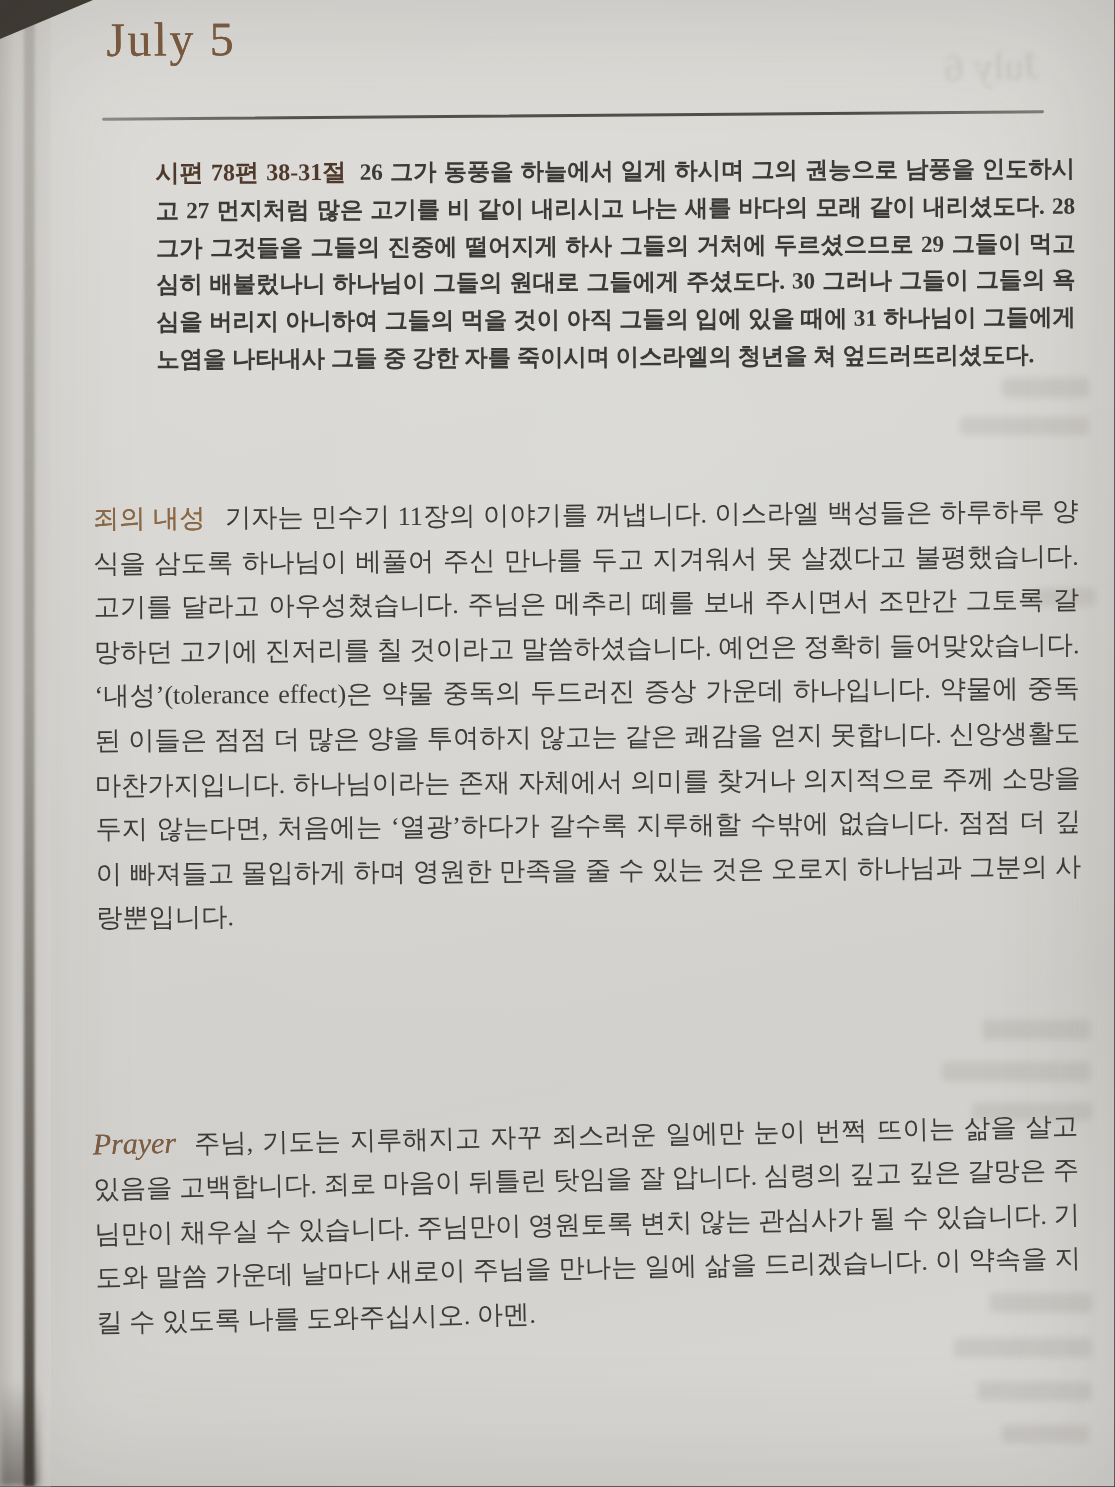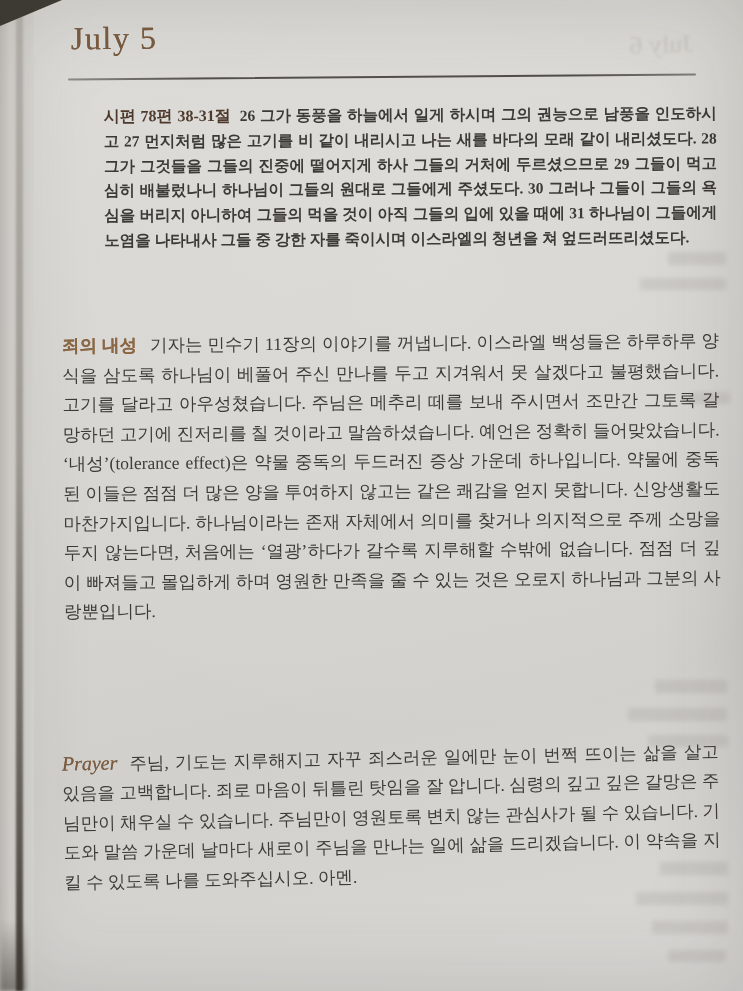--- a/index.html
+++ b/index.html
@@ -35,21 +35,21 @@
     background:#3e3a34;
     clip-path:polygon(0 0,100% 0,0 100%);
   }
   .corner-bl{
     position:absolute;left:0;bottom:0;width:26px;height:70px;
     background:linear-gradient(180deg,rgba(62,58,52,0) 0%,rgba(62,58,52,0.55) 100%);
     filter:blur(2px);
   }
   
   .header-title{
-    position:absolute;left:71px;top:20px;
+    position:absolute;left:71px;top:8px;
     font-size:32px;color:#7a5b40;letter-spacing:1.5px;
     text-shadow:0 0 0.4px #7a5b40;
     transform:rotate(-0.4deg);
   }
   .header-rule{
     position:absolute;left:68px;top:76px;width:628px;height:2px;
     background:linear-gradient(90deg,rgba(80,77,72,0.55),#55524d 20%,#514e49 80%,rgba(80,77,72,0.65));
     border-radius:2px;transform:rotate(-0.45deg);
   }
   
@@ -65,21 +65,21 @@
     margin-right:9px;white-space:nowrap;
   }
   
   .devotional{
     position:absolute;left:63px;top:329px;width:657px;
     font-size:17.5px;line-height:29.6px;
     color:#3e3c39;text-align:justify;
     transform:rotate(-0.45deg);
   }
   .devotional-title{
-    color:#8b6845;font-weight:700;margin-right:13px;white-space:nowrap;
+    color:#8b6845;font-weight:400;margin-right:13px;white-space:nowrap;
     text-shadow:0 0 0.4px #8b6845;
   }
   
   .prayer{
     position:absolute;left:63px;top:743px;width:657px;
     font-size:17.5px;line-height:29.4px;
     color:#3e3c39;text-align:justify;
     transform:rotate(-1.15deg);
   }
   .prayer-label{

